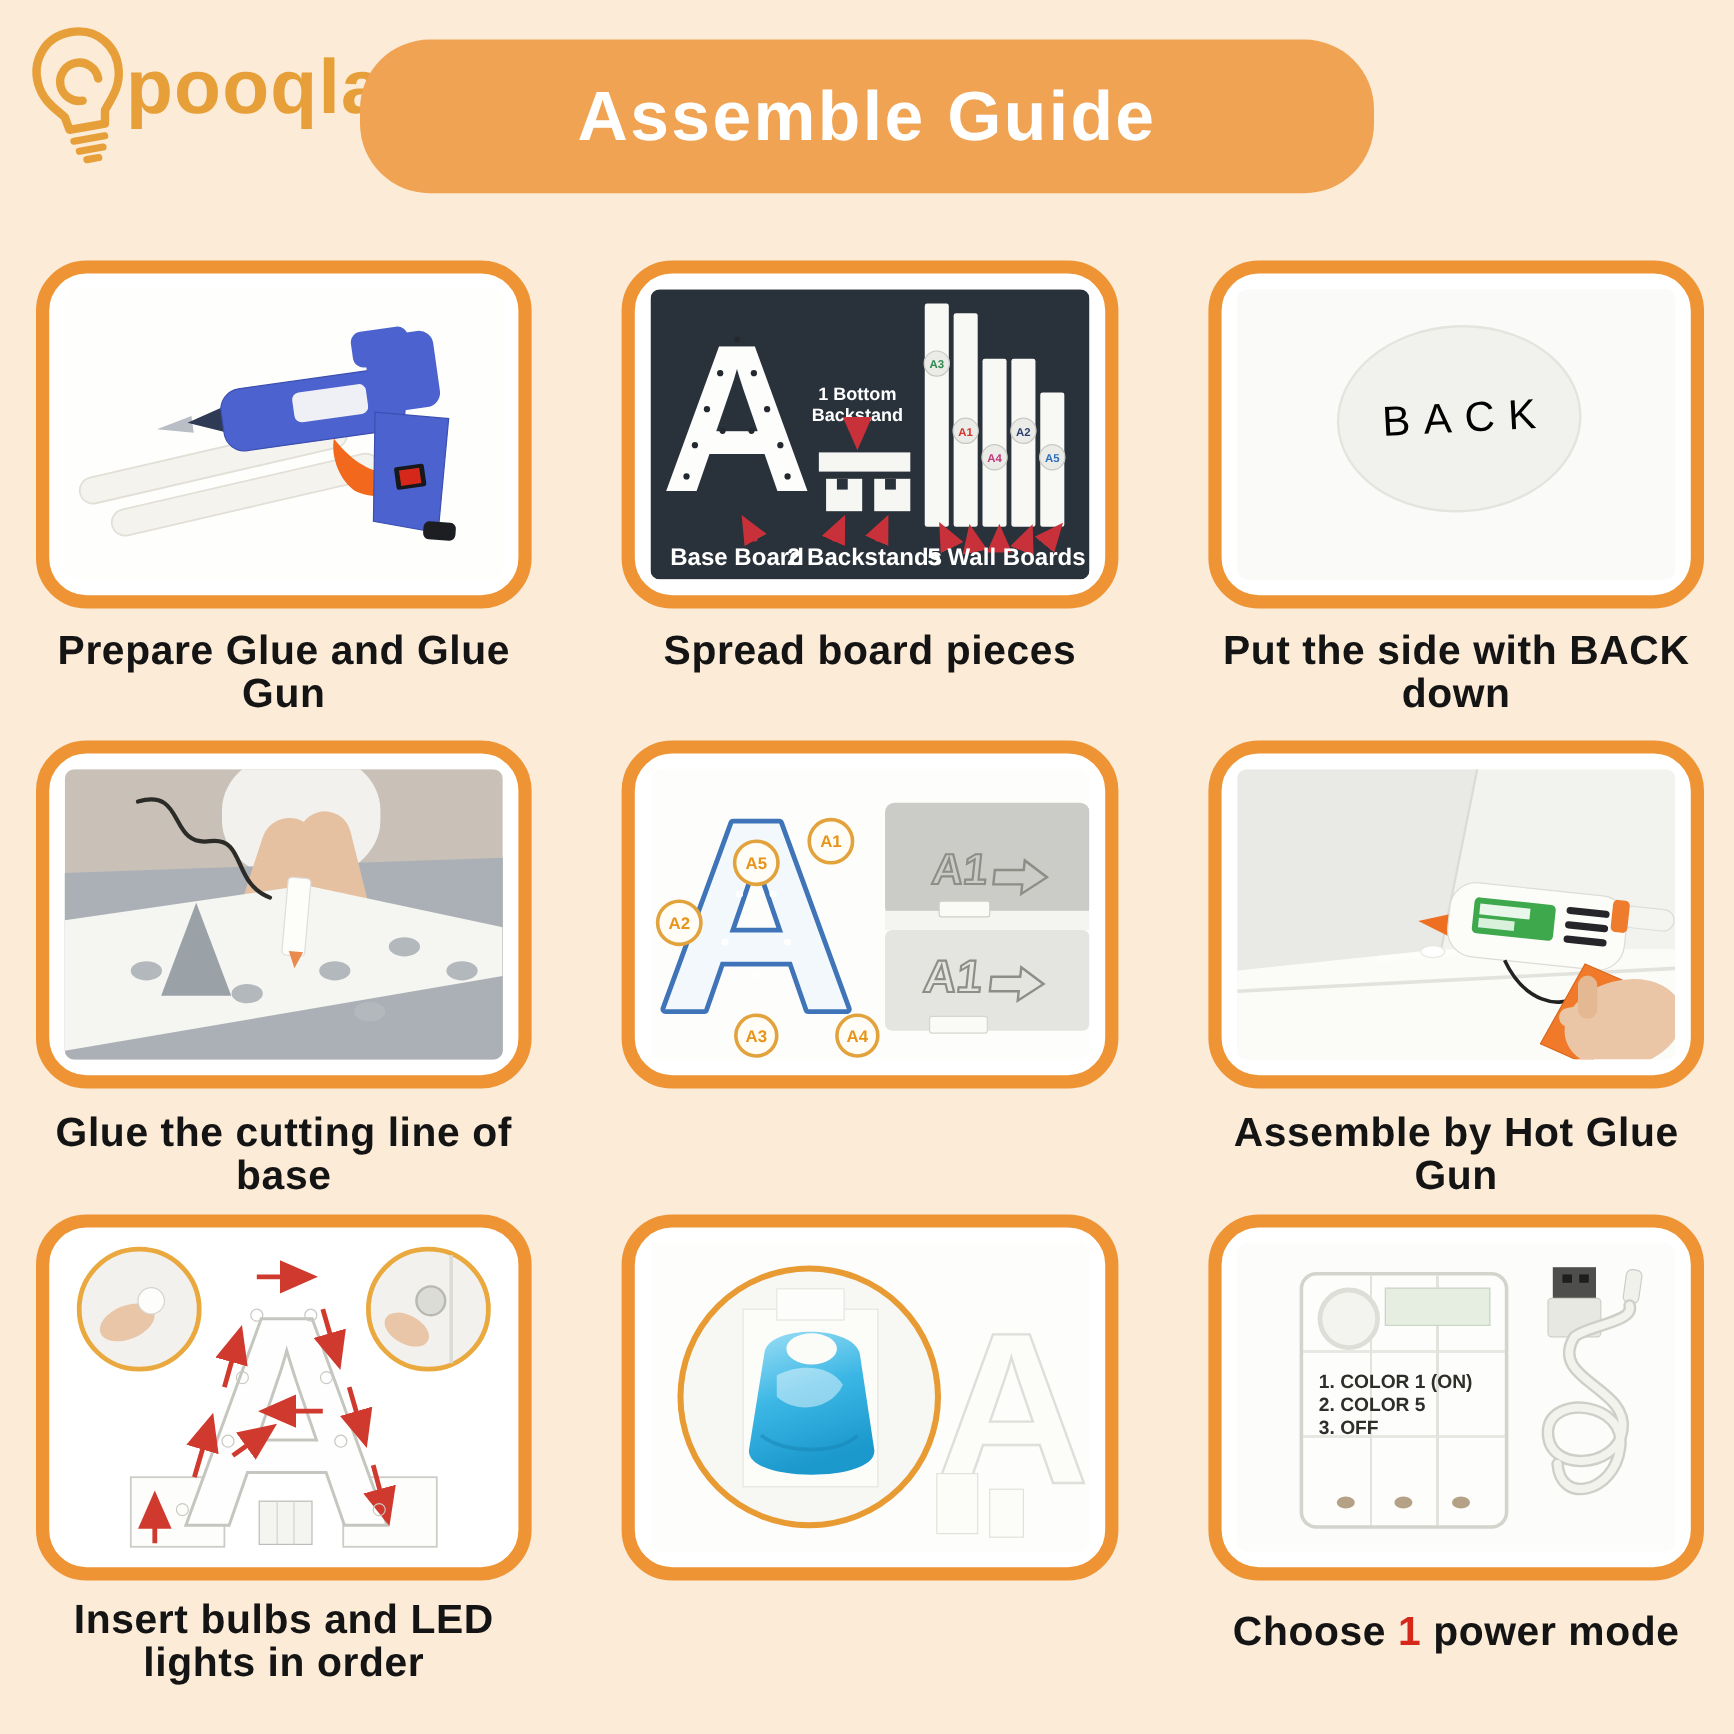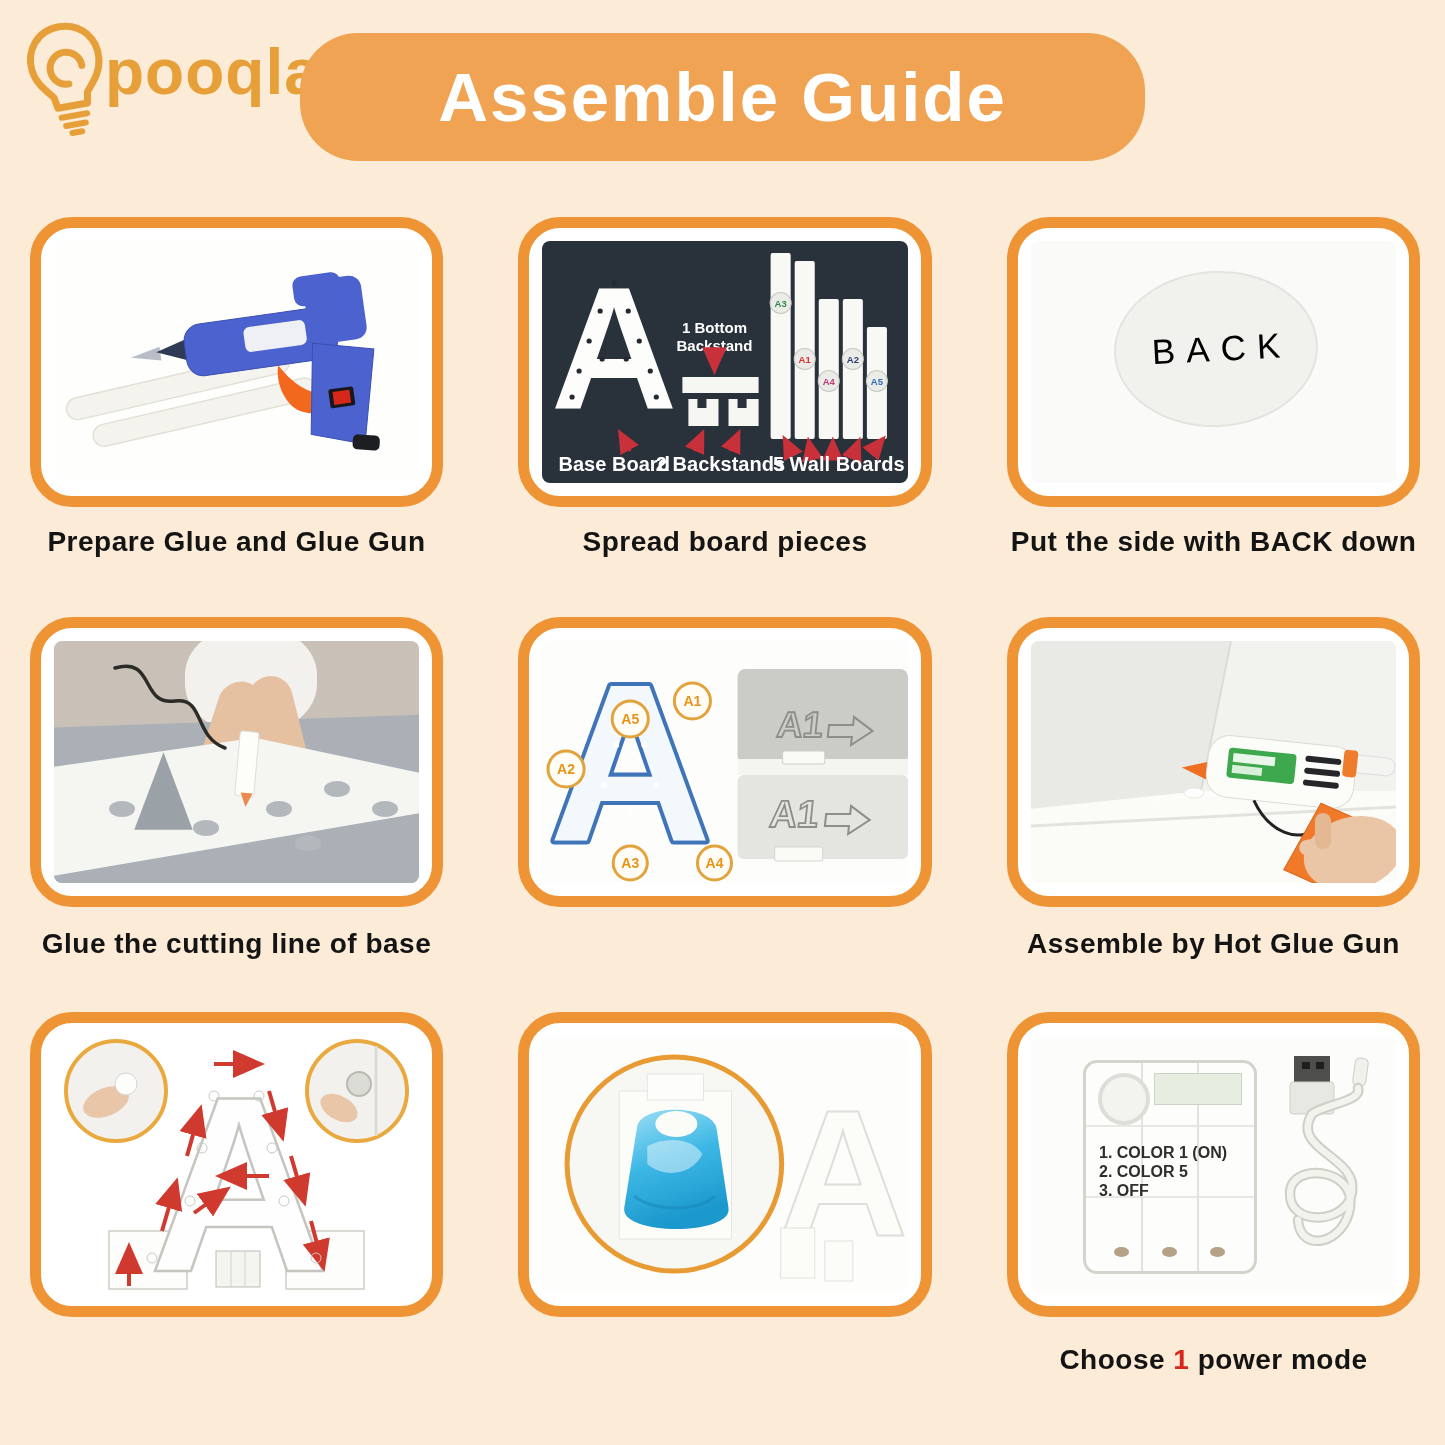--- a/index.html
+++ b/index.html
@@ -5,28 +5,28 @@
   html,body{margin:0;padding:0;}
   body{font-family:"Liberation Sans",sans-serif;}
   #canvas{position:relative;width:1445px;height:1445px;background:#fbebd7;overflow:hidden;}
 
   
   .logo{position:absolute;left:25px;top:14px;width:280px;height:130px;display:flex;align-items:center;}
   .logo svg{flex:0 0 auto;}
   .logo .brand{font-size:64px;font-weight:700;color:#e7a039;letter-spacing:1px;margin-left:-6px;margin-top:-14px;}
   .banner{position:absolute;left:300px;top:33px;width:845px;height:128px;background:#f0a352;border-radius:58px;
           display:flex;align-items:center;justify-content:center;}
-  .banner .title{color:#ffffff;font-size:69px;font-weight:700;letter-spacing:2px;}
+  .banner .title{color:#ffffff;font-size:58px;font-weight:700;letter-spacing:2px;}
 
   
   .panel{position:absolute;box-sizing:border-box;border:11px solid #ee9435;border-radius:42px;background:#ffffff;
          padding:13px;box-shadow:inset 0 0 0 3px rgba(255,255,255,.45);}
   .photo{position:relative;width:100%;height:100%;border-radius:8px;overflow:hidden;background:#fbfbf8;}
 
-  .caption{position:absolute;text-align:center;color:#141414;font-weight:700;font-size:28px;line-height:36px;
+  .caption{position:absolute;text-align:center;color:#141414;font-weight:700;font-size:34px;line-height:36px;
            white-space:pre-line;letter-spacing:0.5px;}
   .caption .red{color:#d6281a;}
 
   
   .sticker{position:absolute;left:50%;top:44%;width:200px;height:152px;margin-left:-100px;margin-top:-76px;
            background:#f1f1ee;border:2px solid #e4e4df;border-radius:50%;transform:rotate(-3deg);
            display:flex;align-items:center;justify-content:center;}
   .sticker span{font-size:35px;letter-spacing:11px;color:#26262
 
 3;font-weight:400;padding-left:11px;}
@@ -320,20 +320,22 @@
         </g>
         <g>
           <circle cx="303" cy="55" r="50" fill="#f2f1ed" stroke="#e9a93f" stroke-width="4"></circle>
           <line x1="322" y1="10" x2="322" y2="100" stroke="#dcdcd6" stroke-width="3"></line>
           <circle cx="305" cy="48" r="12" fill="#dcdcd6" stroke="#b9b9b2" stroke-width="2"></circle>
           <ellipse cx="285" cy="72" rx="20" ry="12" fill="#e9c6a7" transform="rotate(28 285 72)"></ellipse>
         </g>
       </svg>
     </div>
   </div>
+  <div class="caption" style="left:20px;top:1332px;width:433px;">Insert bulbs and LED
+lights in order</div>
 
   <div class="panel" style="left:518px;top:1012px;width:414px;height:305px;">
     <div class="photo" style="background:#fdfdfb;">
       <svg width="100%" height="100%" viewBox="0 0 365 257" preserveAspectRatio="none">
         <defs>
           <linearGradient id="bagG" x1="0" y1="0" x2="0.3" y2="1">
             <stop offset="0" stop-color="#9fe0f5"></stop>
             <stop offset="0.5" stop-color="#3cb7e5"></stop>
             <stop offset="1" stop-color="#1b98cc"></stop>
           </linearGradient>

